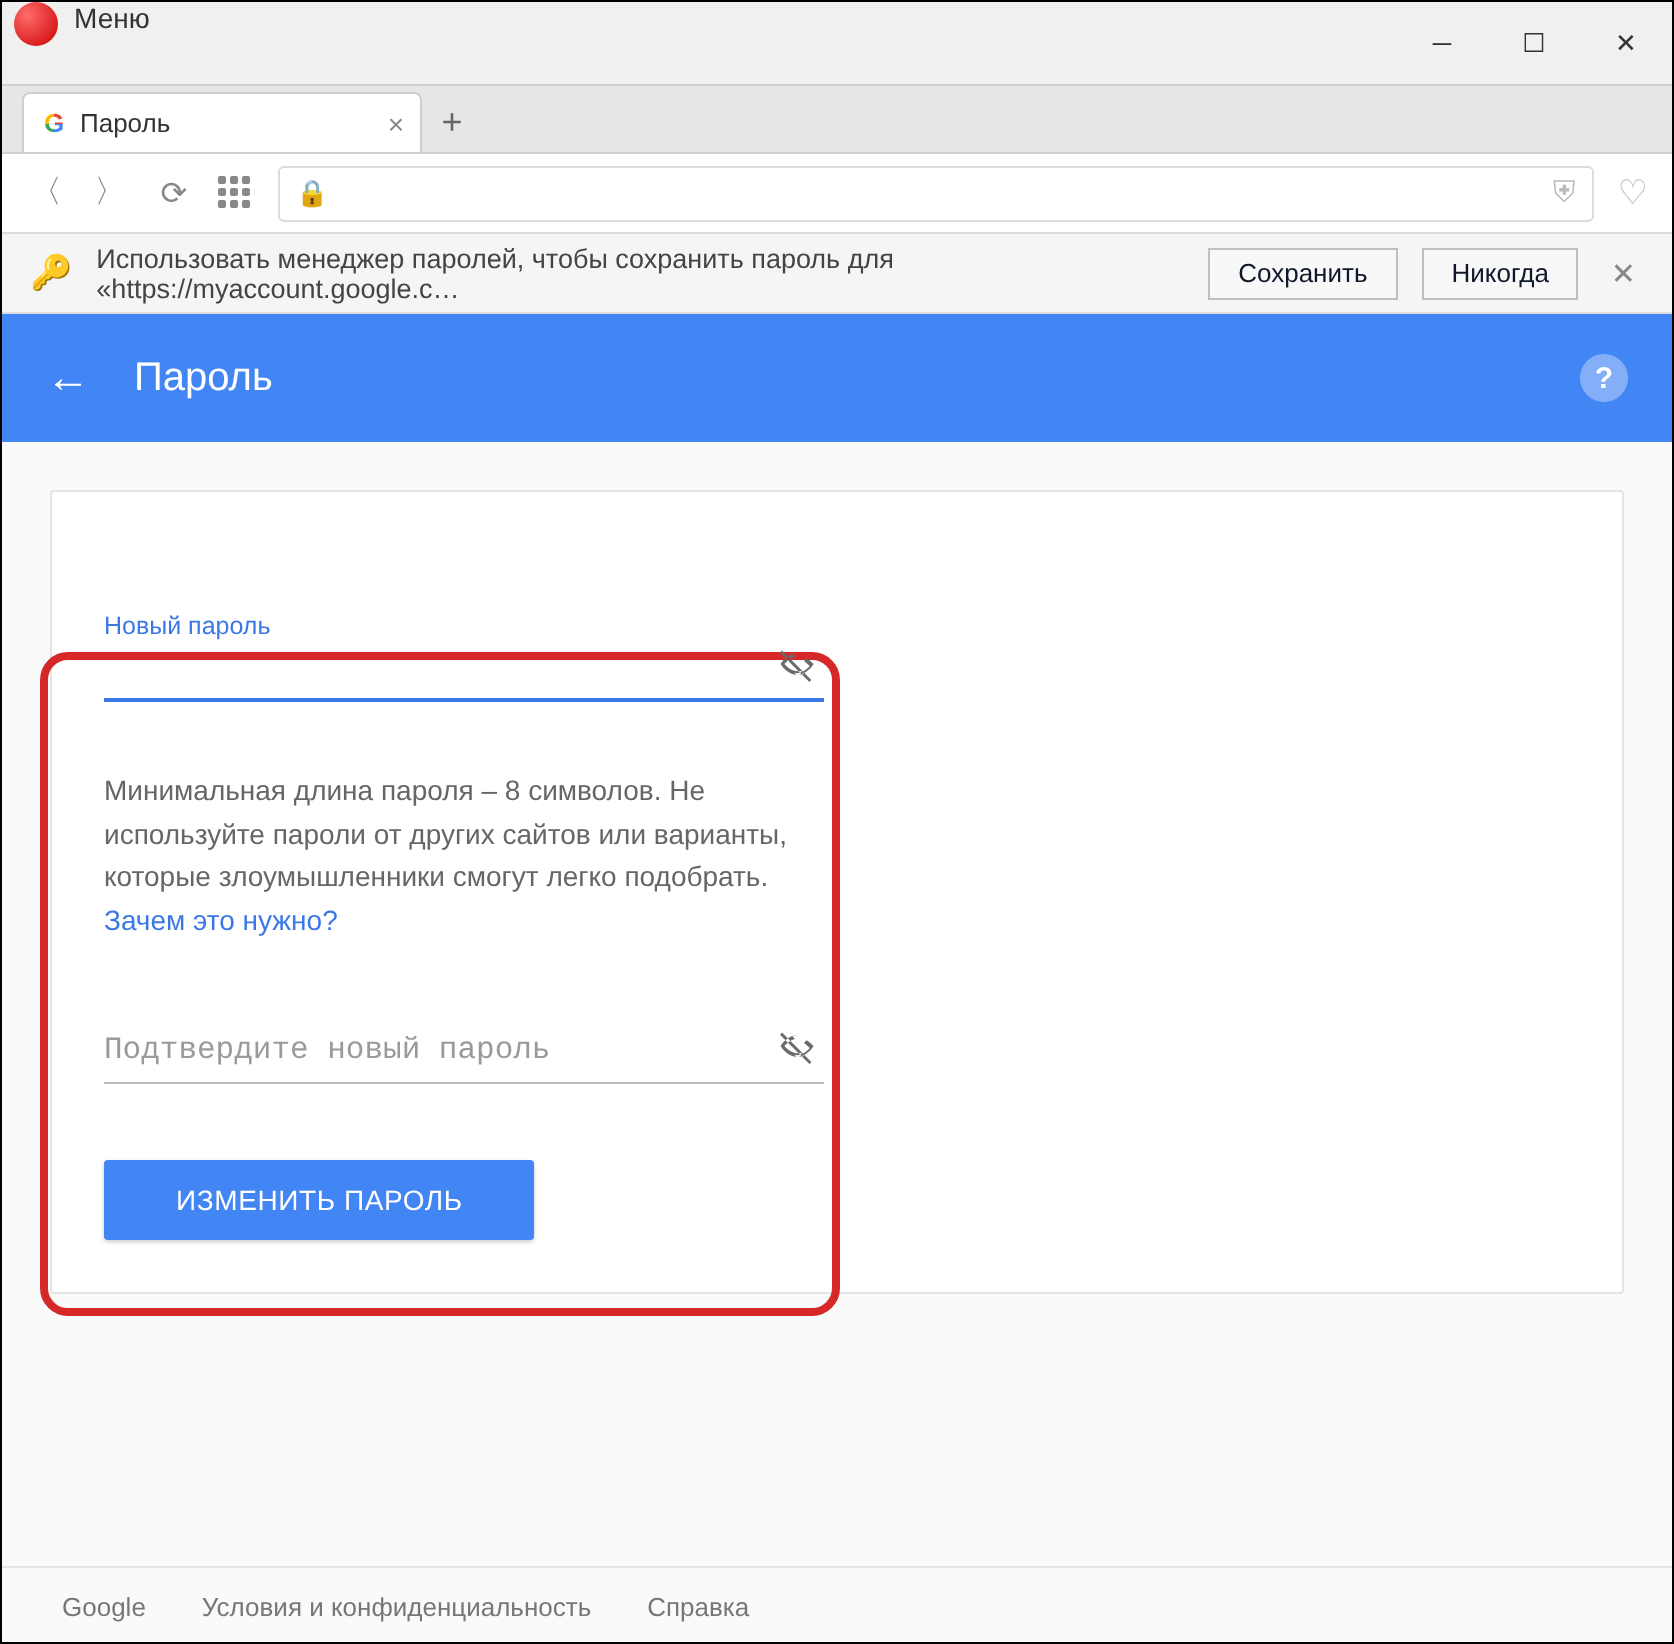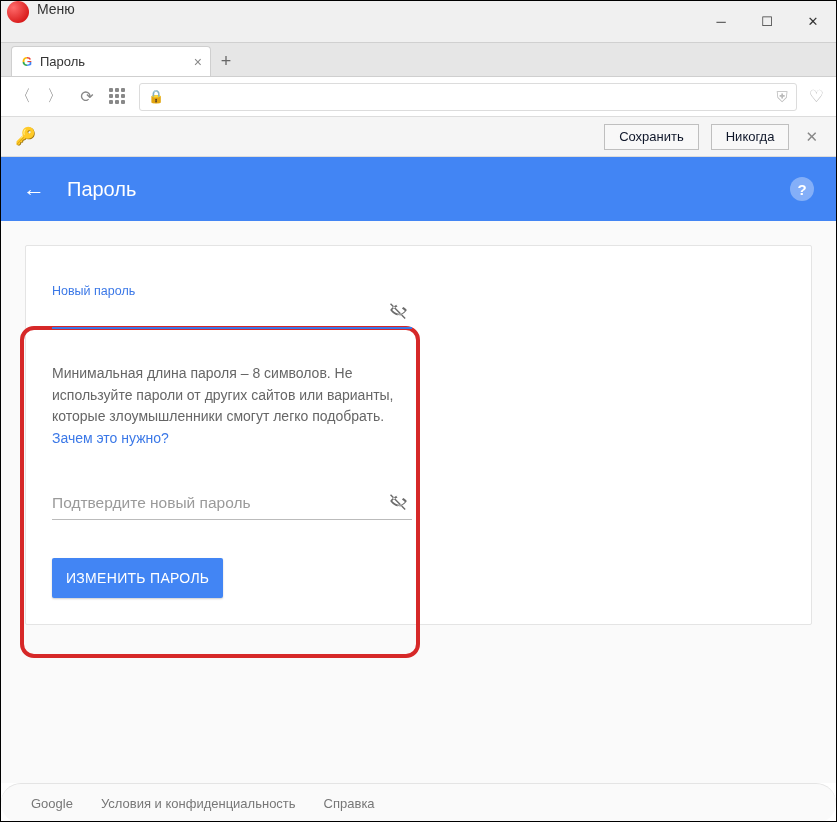--- a/index.html
+++ b/index.html
@@ -119,53 +119,54 @@
   }
   .intro { font-size:14px; color:#555; line-height:1.55; }
   .intro a { color:#3b78e7; text-decoration:none; }
   .intro p + p { margin-top:10px; }
   .highlight-box {
     position:absolute; left:-6px; top:80px;
     width:400px; height:332px;
     border:4px solid #d62828; border-radius:14px;
     pointer-events:none;
   }
-  .form-zone { width:360px; margin-top:20px; position:relative; }
+  .form-zone { width:360px; margin-top:42px; position:relative; }
   .field { position:relative; margin-bottom:10px; }
   .float-label {
     position:absolute; top:-4px; left:0; font-size:12.5px; color:#3b78e7;
   }
   .field input {
     width:100%; border:none; border-bottom:2px solid #3b78e7;
     font-size:15px; padding:16px 30px 6px 0; outline:none; background:transparent;
   }
   .field.plain input { border-bottom:1px solid #bbb; padding-top:8px; }
   .eye {
     position:absolute; right:2px; bottom:8px; color:#6b6b6b;
   }
   .eye svg { width:22px; height:22px; display:block; }
   .strength { margin:34px 0 38px 0; font-size:14px; color:#222; }
   .strength .heading { margin-bottom:8px; }
   .strength .body { color:#666; line-height:1.55; }
   .strength .body a { color:#3b78e7; text-decoration:none; }
   .placeholder-label {
     position:absolute; left:0; bottom:8px; color:#9a9a9a; font-size:15.5px;
     pointer-events:none;
+    font-family:Liberation Mono, monospace;
   }
   .submit-btn {
-    margin-top:28px; height:40px; padding:0 14px;
+    margin-top:28px; height:40px; padding:0 36px;
     background:#4285f4; color:#fff; border:none; border-radius:2px;
     font-size:14px; font-weight:500; letter-spacing:.3px; cursor:pointer;
     box-shadow:0 1px 2px rgba(0,0,0,.2);
   }
   
   .footer {
     height:40px; background:#fafafa; border-top:1px solid #e4e4e4;
     display:flex; align-items:center; gap:28px; padding:0 30px;
-    font-size:13px; color:#777;border-radius:20px;
+    font-size:13px; color:#777;
   }
 </style>
 </head>
 <body>
 
 <div class="titlebar">
   <div class="opera-badge"></div>
   <span class="menu-text">Меню</span>
   <div class="win-controls">
     <div class="win-btn">─</div>
@@ -200,20 +201,21 @@
   </div>
   <div class="url-box">
     <span class="lock">🔒</span>
     <span class="shield">⛨</span>
   </div>
   <span class="heart">♡</span>
 </div>
 
 <div class="pwbar">
   <span class="key-icon">🔑</span>
+  <span>Использовать менеджер паролей, чтобы сохранить пароль для «https://myaccount.google.c…</span>
   <span class="spacer"></span>
   <button>Сохранить</button>
   <button>Никогда</button>
   <span class="close-bar">✕</span>
 </div>
 
 <div class="blue-header">
   <span class="back-arrow">←</span>
   <span class="title">Пароль</span>
   <span class="help-circle">?</span>

